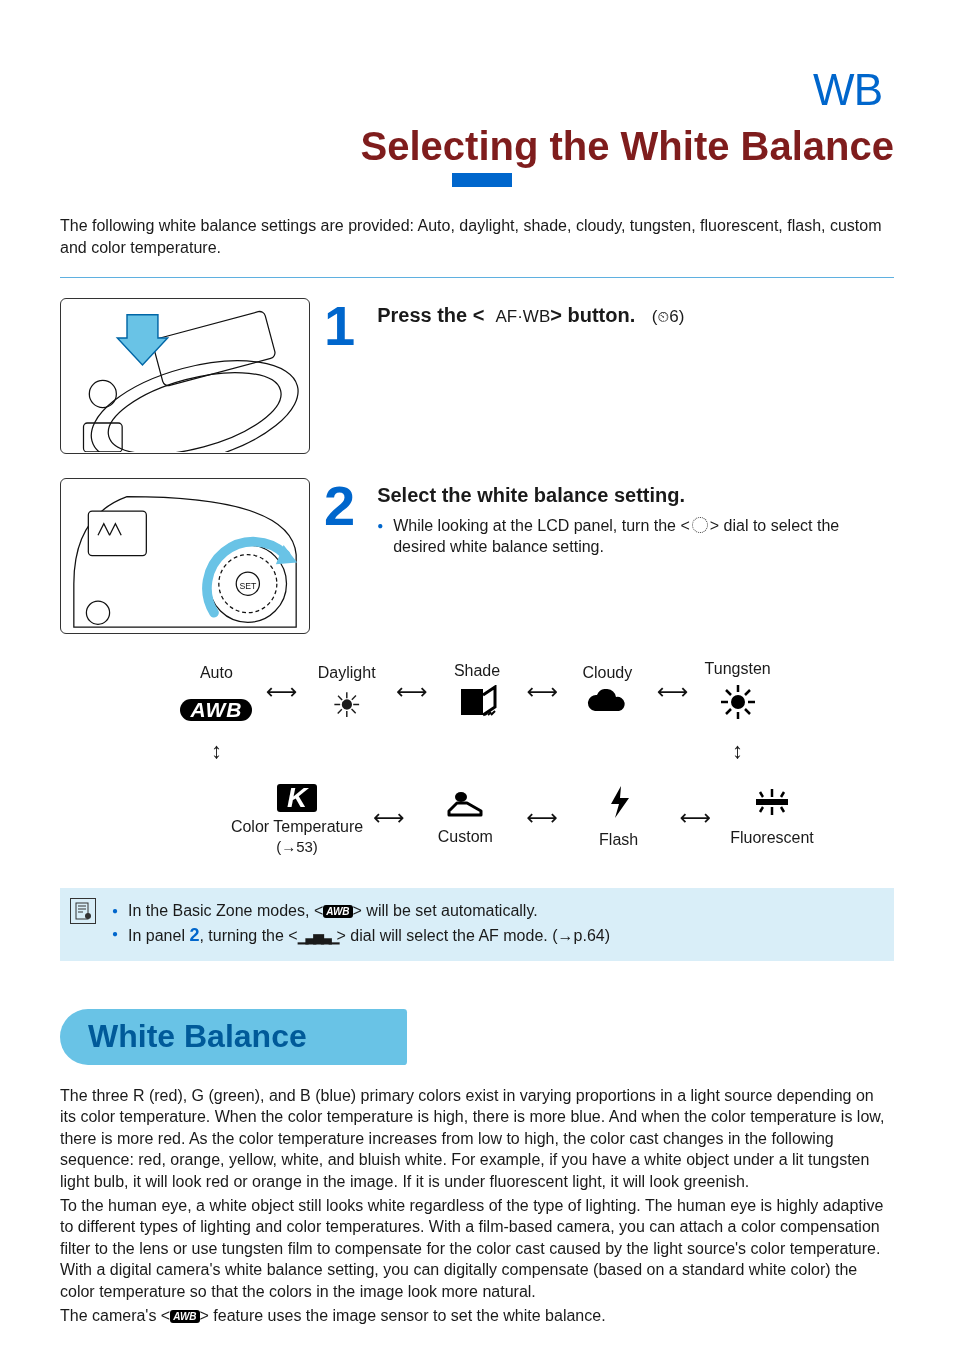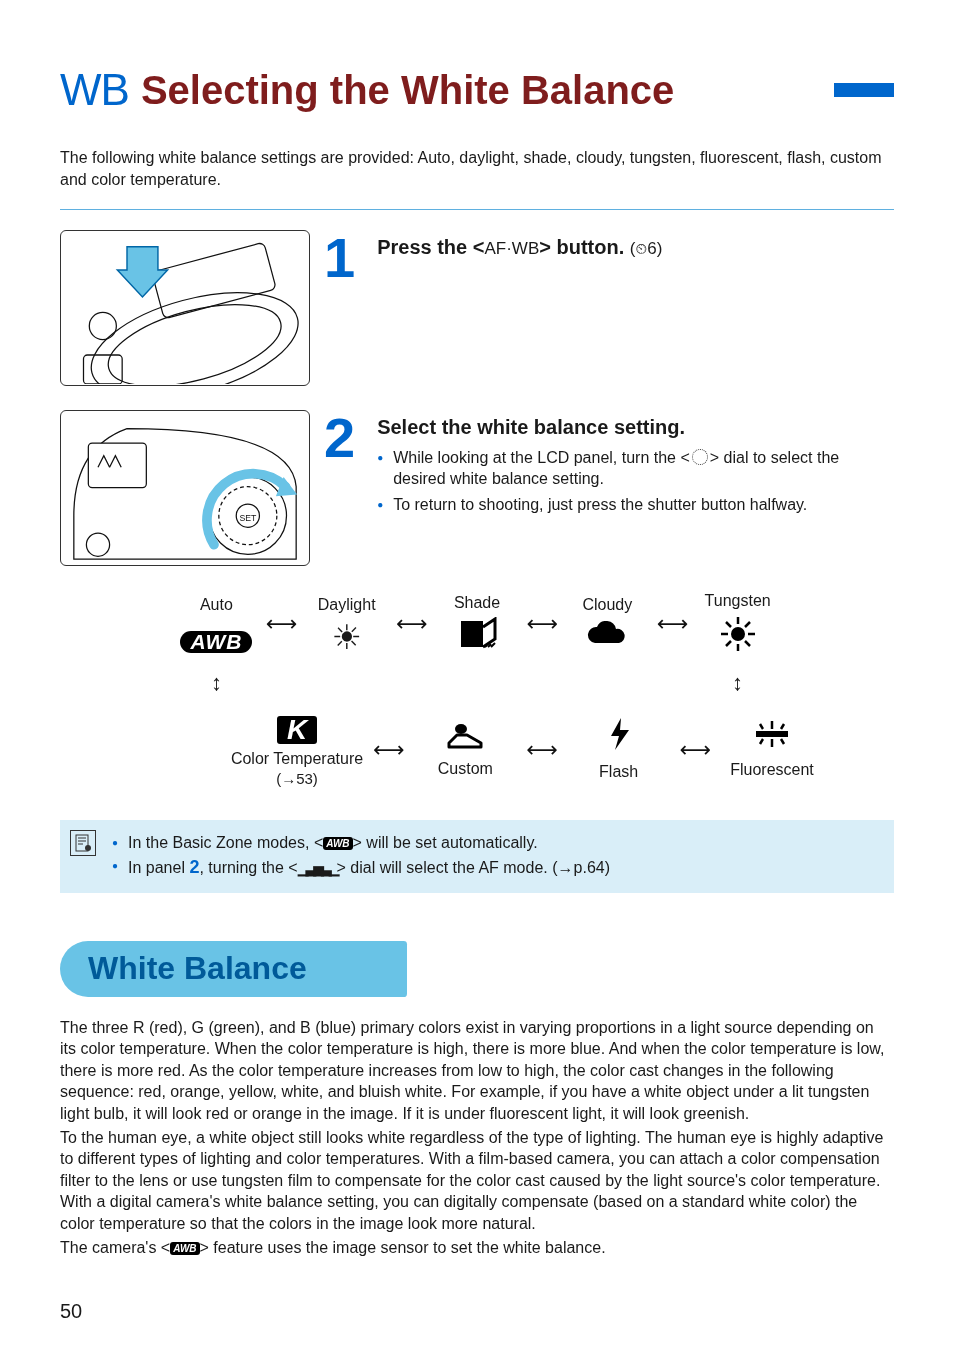--- a/index.html
+++ b/index.html
@@ -7,22 +7,23 @@
     font-family: Arial, Helvetica, sans-serif;
     width: 954px;
     margin: 0 auto;
     padding: 60px 60px 40px 60px;
     color: #1a1a1a;
     font-size: 16px;
     line-height: 1.35;
   }
   .title-row {
     display: flex;
-    align-items: center;
+    align-items: flex-end;
     margin-bottom: 28px;
+    flex-direction: column;
   }
   .title-wb {
     font-family: Arial, sans-serif;
     font-size: 44px;
     color: #0066cc;
     font-weight: 400;
     letter-spacing: -1px;
     margin-right: 12px;
   }
   .title-main {
@@ -68,21 +69,21 @@
     line-height: 0.8;
     margin-top: 6px;
     margin-right: 8px;
   }
   .step-body { flex: 1; padding-top: 4px; }
   .step-head {
     font-size: 20px;
     font-weight: 700;
     margin-bottom: 6px;
   }
-  .step-head .small { font-weight: 400; font-size: 17px; }
+  .step-head .small { font-weight: 400; font-size: 17px; margin-left: 11px; }
   .bullet-list { list-style: none; padding-left: 0; }
   .bullet-list li { position: relative; padding-left: 16px; margin-bottom: 4px; }
   .bullet-list li::before {
     content: "●";
     position: absolute;
     left: 0;
     color: #0066cc;
     font-size: 10px;
     top: 4px;
   }
@@ -234,21 +235,20 @@
       <polygon points="222,60 236,78 214,80" fill="#69c3e6"></polygon>
     </svg>
   </div>
   <div class="step-num">2</div>
   <div class="step-body">
     <div class="step-head">Select the white balance setting.</div>
     <ul class="bullet-list">
       <li>
         <span>While looking at the LCD panel, turn the &lt;</span><span class="dial-icon"></span><span>&gt; dial to select the desired white balance setting.</span>
       </li>
-      <li>To return to shooting, just press the shutter button halfway.</li>
     </ul>
   </div>
 </div>
 
 <div class="wb-diagram">
   <div class="wb-row wb-top">
     <div class="wb-item">
       <div class="wb-label">Auto</div>
       <div class="wb-icon"><span class="wb-awb">AWB</span></div>
     </div>

